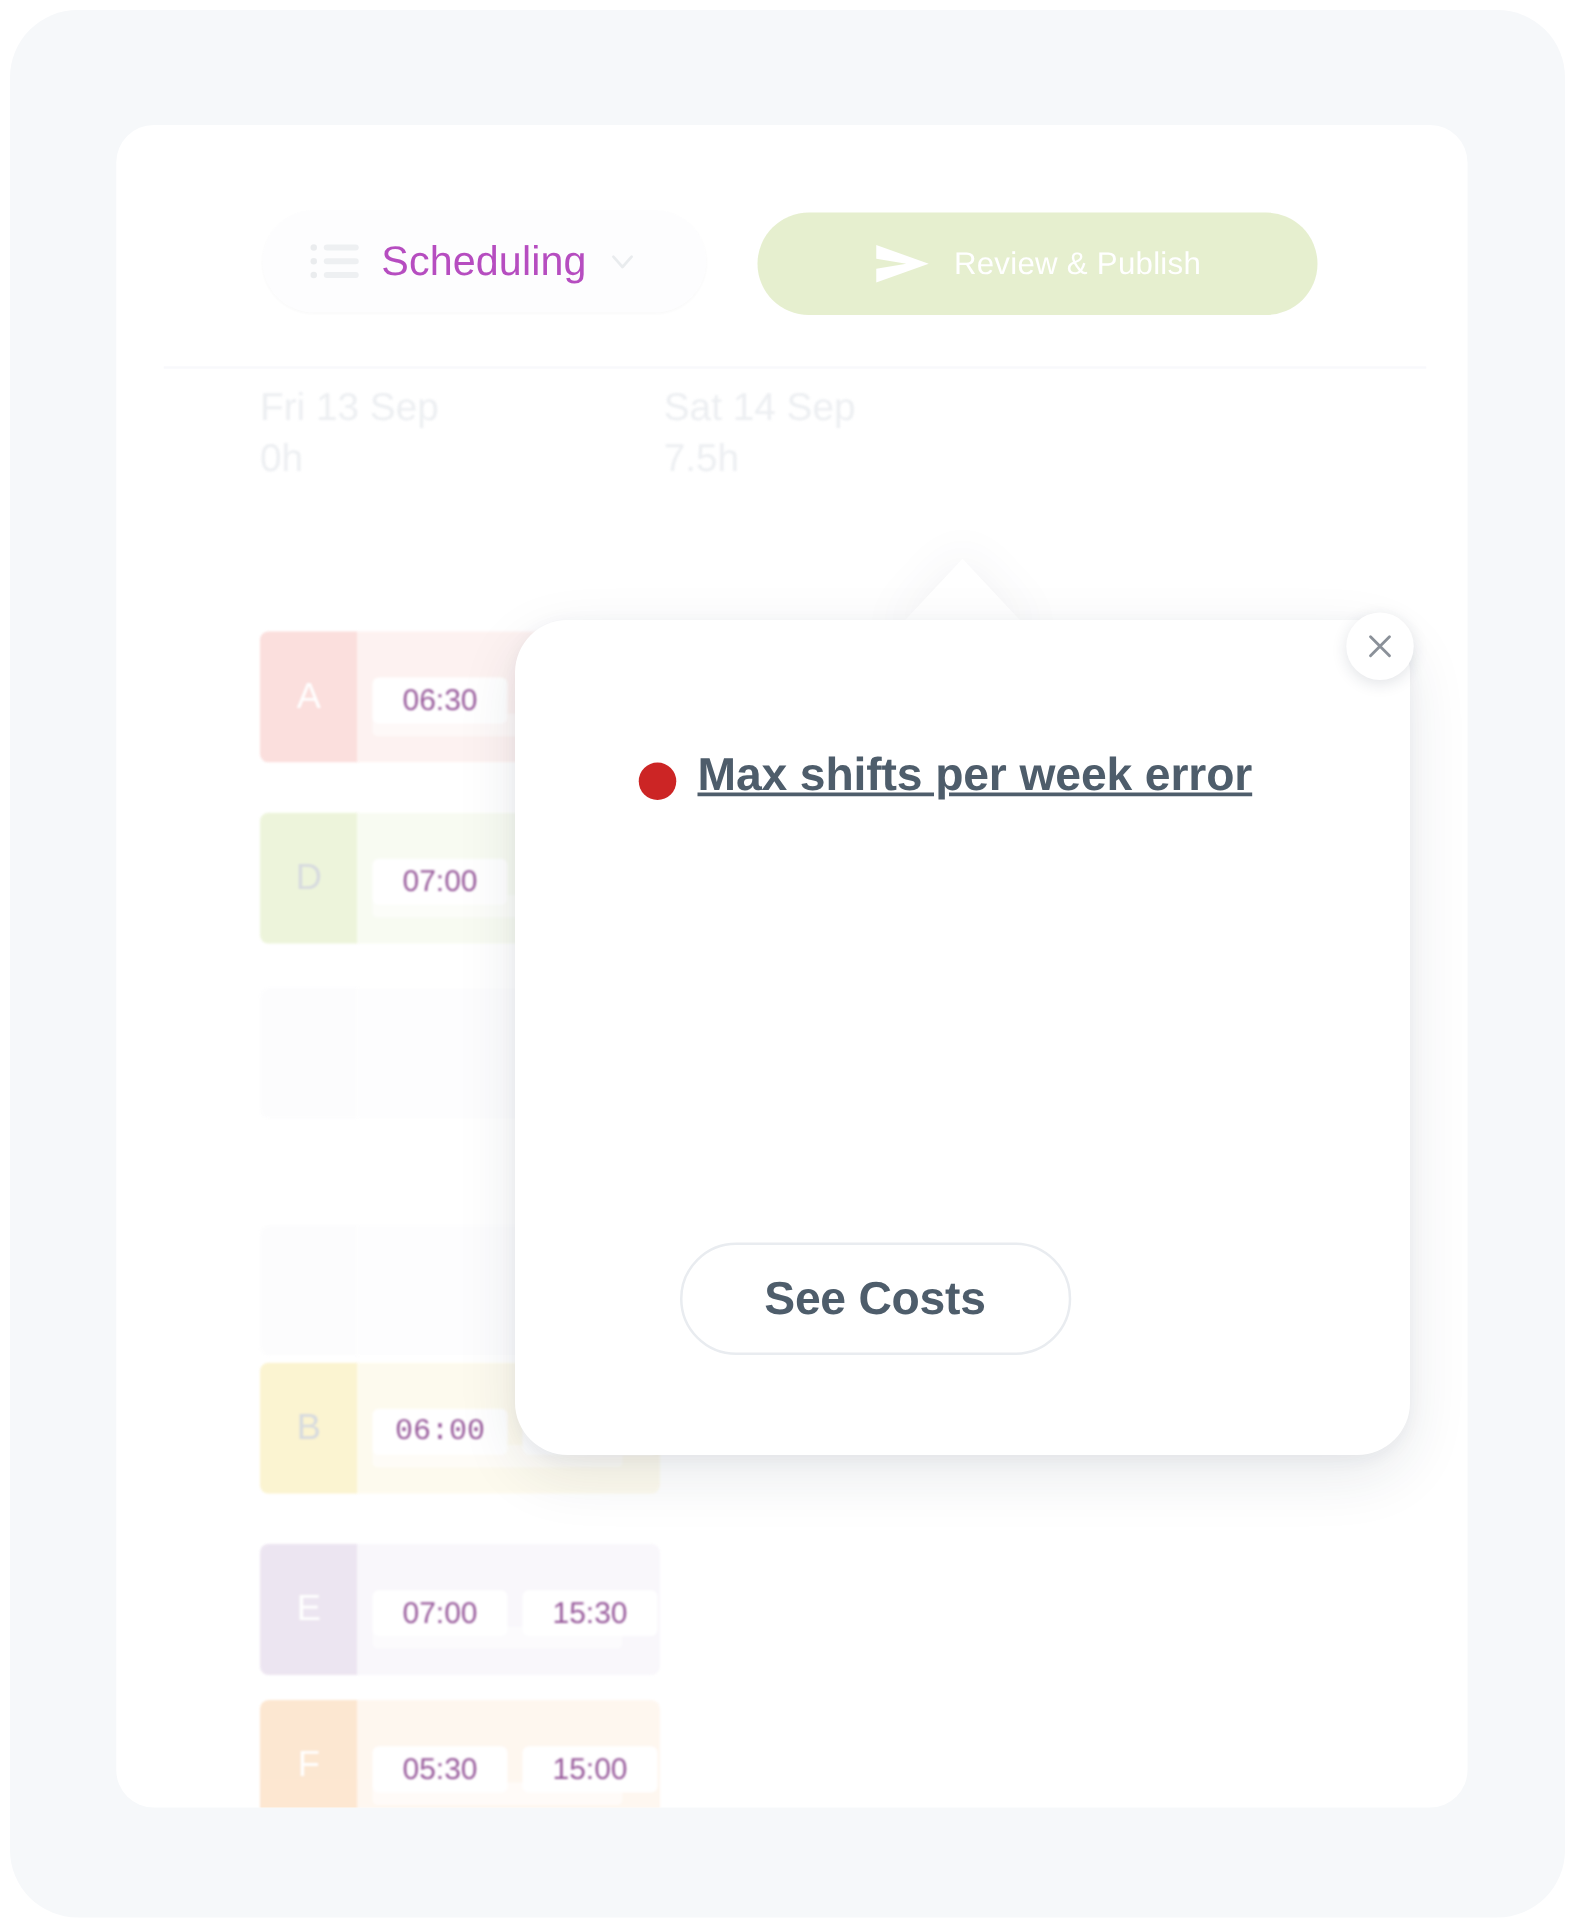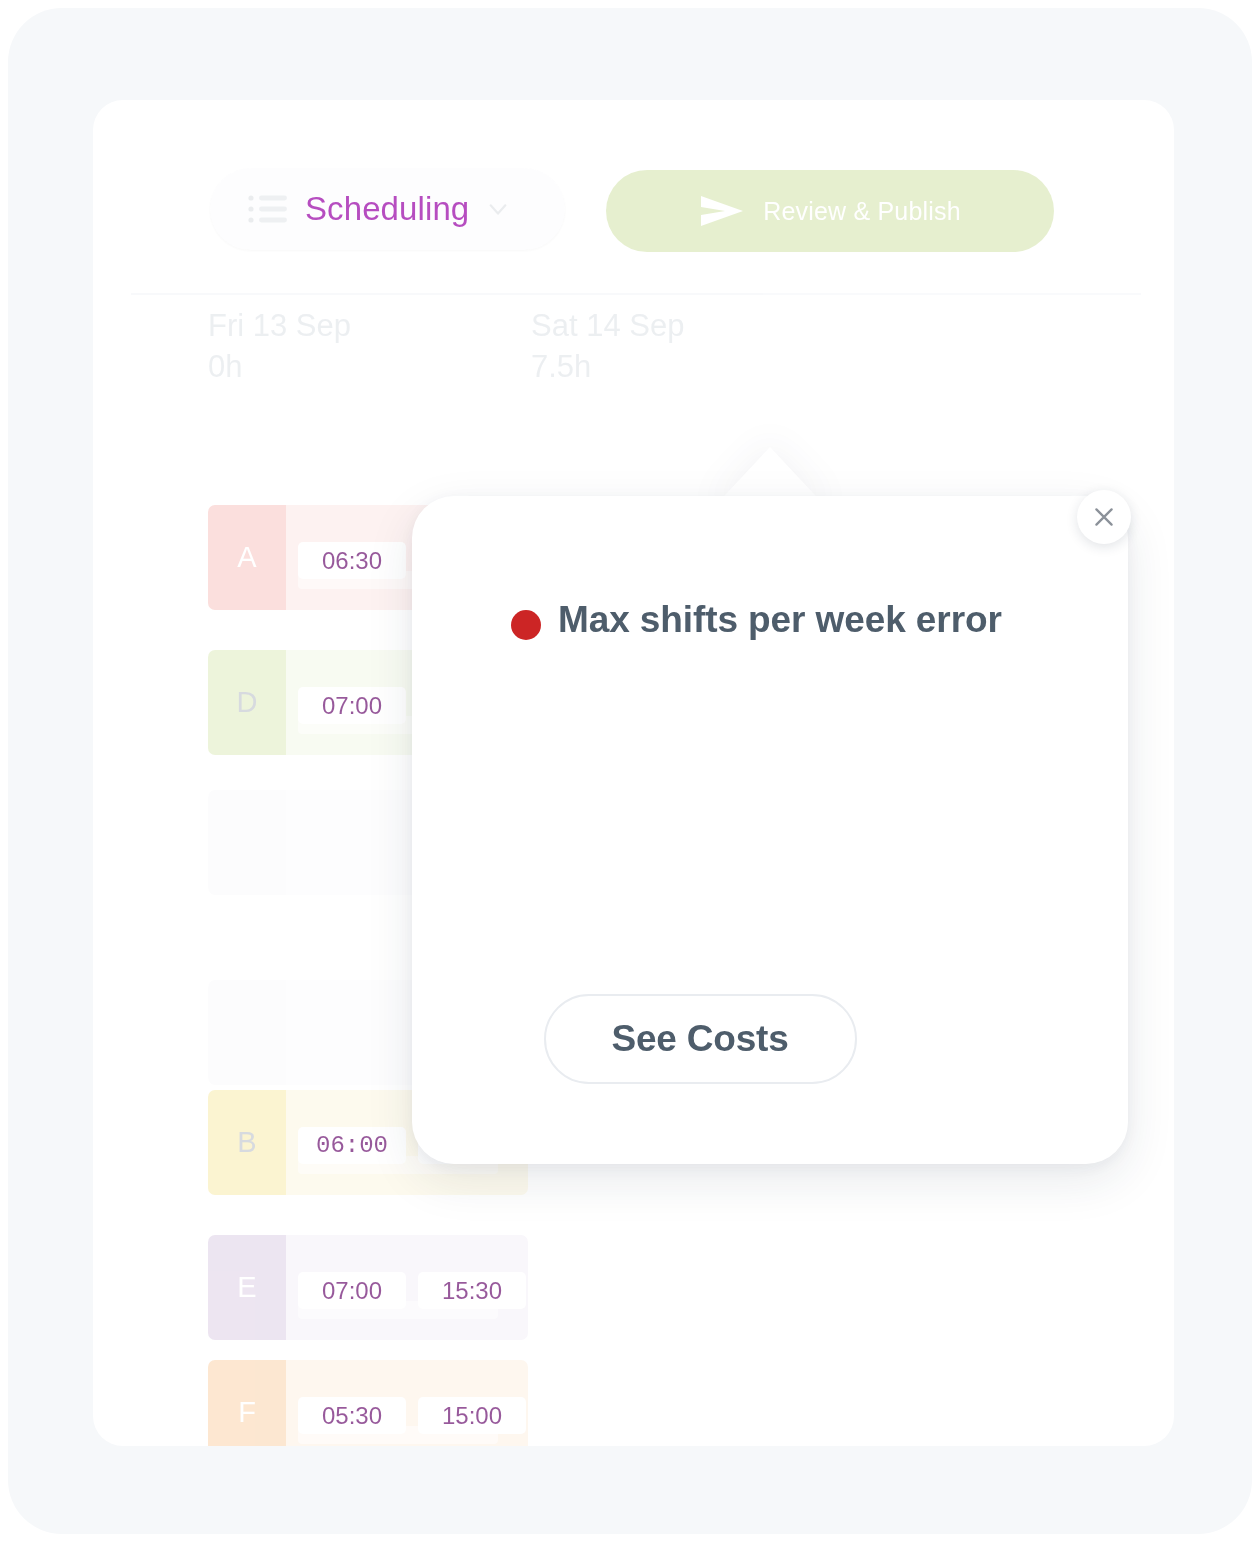--- a/index.html
+++ b/index.html
@@ -300,20 +300,21 @@
     height: 30px;
     border-radius: 50%;
   }
 
   .alert-title {
     font-size: 37px;
     font-weight: bold;
     color: #4e5d6b;
     line-height: 52px;
     letter-spacing: -0.1px;
+    text-decoration: underline;
   }
 
   .alert-desc {
     font-size: 35px;
     color: #7d8b99;
     line-height: 60px;
     letter-spacing: -0.1px;
     margin-top: 5px;
   }
 

